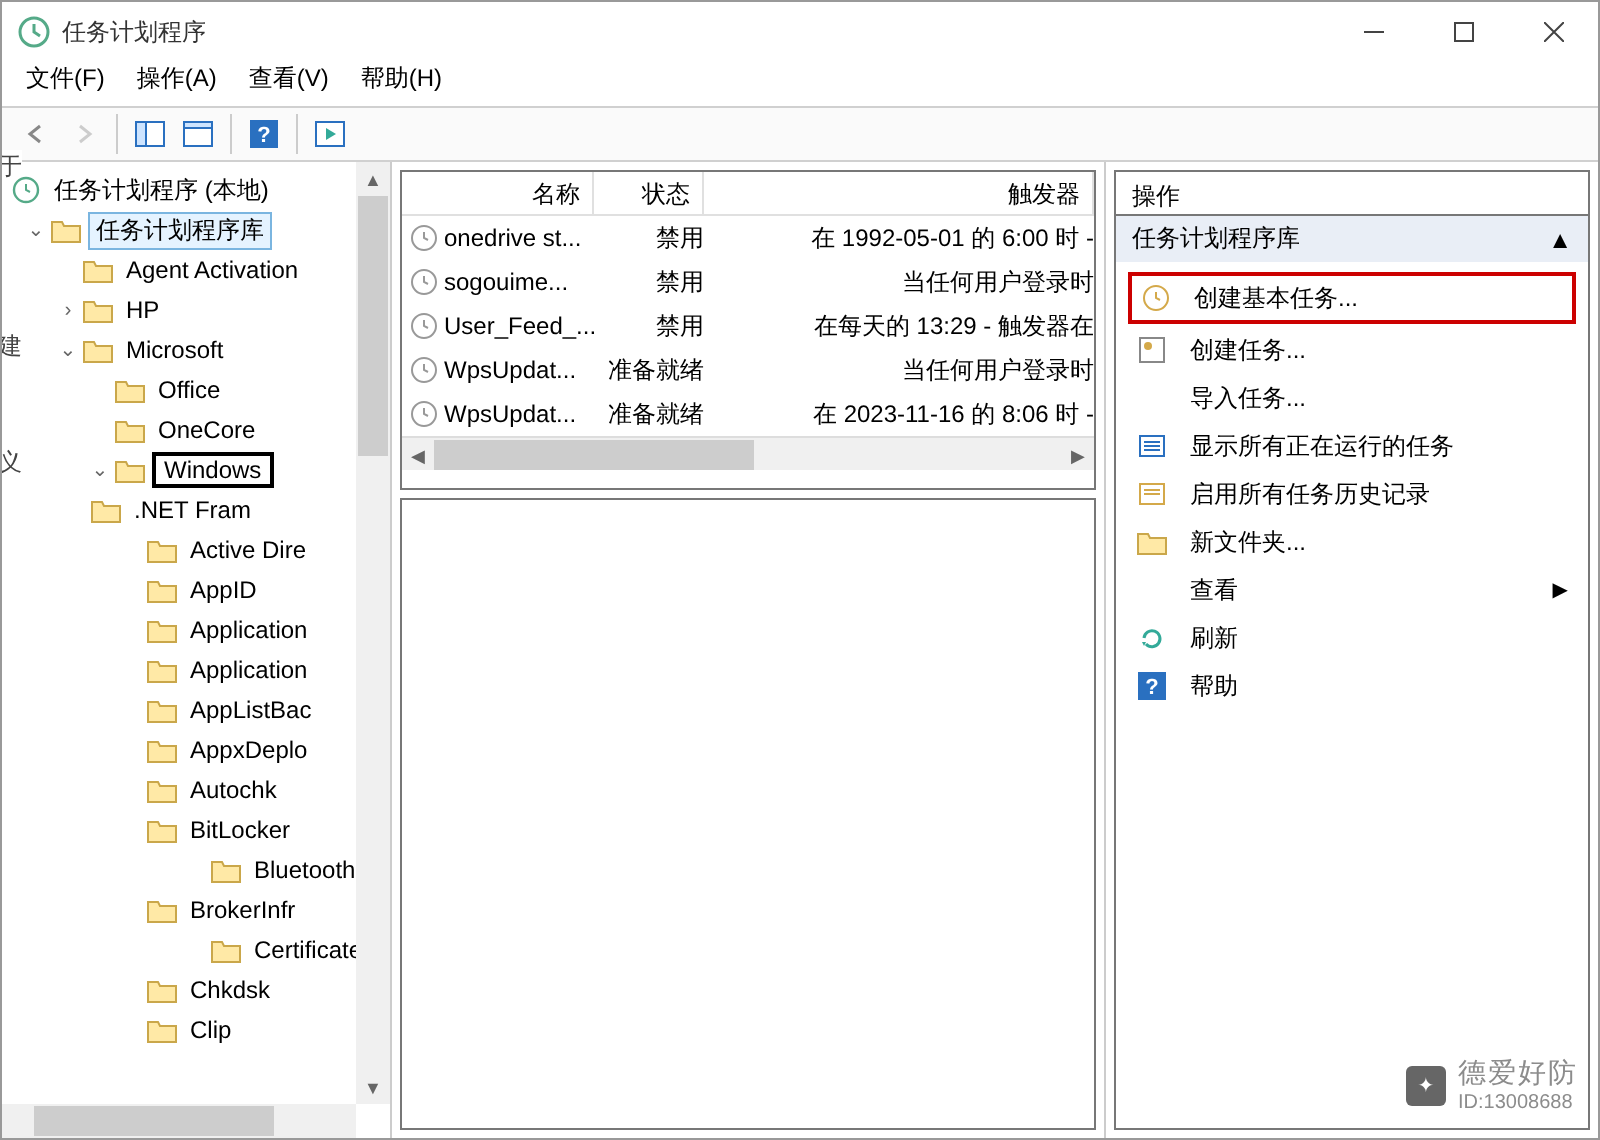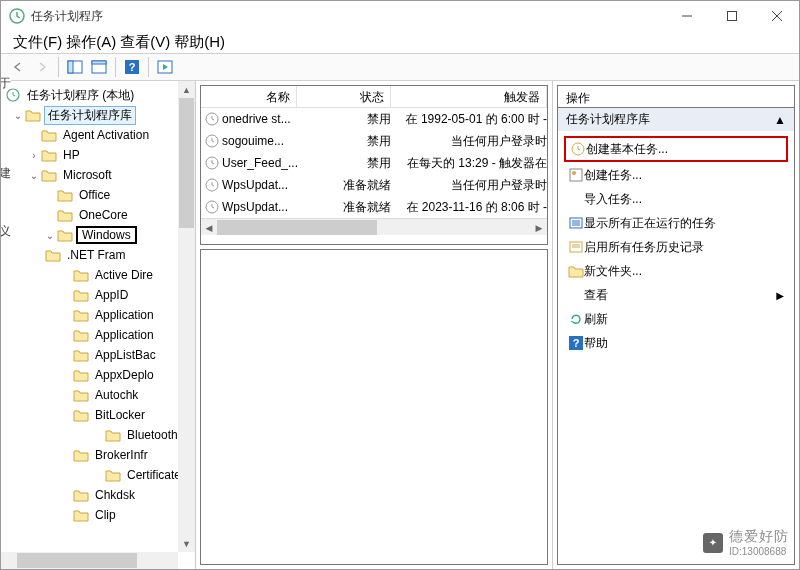--- a/index.html
+++ b/index.html
@@ -6,21 +6,21 @@
 body { width: 800px; height: 570px; overflow: hidden; background: #fff; border: 1px solid #999; position: relative; }
 
 
 .titlebar { height: 30px; display: flex; align-items: center; padding-left: 8px; font-size: 12px; color: #333; }
 .titlebar .spacer { flex: 1; }
 .titlebar .btn { width: 45px; height: 30px; display: flex; align-items: center; justify-content: center; color: #555; font-size: 11px; }
 .titlebar .btn svg { width: 10px; height: 10px; stroke: #444; stroke-width: 1; fill: none; }
 .titlebar .ico { width: 16px; height: 16px; margin-right: 6px; }
 
 
-.menubar { height: 22px; display: flex; align-items: center; padding-left: 12px; font-size: 15px; gap: 4px; }
+.menubar { height: 22px; display: flex; align-items: flex-start; padding-left: 12px; font-size: 12px; gap: 16px; }
 .menubar span { cursor: default; }
 
 
 .toolbar { height: 28px; border-top: 1px solid #d0d0d0; border-bottom: 1px solid #d0d0d0; display: flex; align-items: center; padding-left: 6px; gap: 2px; background: #fafafa; }
 .toolbar .tbtn { width: 22px; height: 22px; display: flex; align-items: center; justify-content: center; border: 1px solid transparent; }
 .toolbar .sep { width: 1px; height: 20px; background: #ccc; margin: 0 3px; }
 
 
 .main { display: flex; height: 488px; }
 .tree-pane { width: 195px; border-right: 1px solid #ccc; overflow: hidden; position: relative; }
@@ -33,38 +33,38 @@
 .tree-item.selected .label { background: #cce8ff; border: 1px dotted #666; padding: 0 2px; }
 .tree-item .label { padding: 1px 3px; }
 .exp { width: 14px; text-align: center; color: #666; font-size: 10px; user-select: none; }
 .folder-ico { width: 16px; height: 14px; margin-right: 3px; flex-shrink: 0; }
 .sched-ico { width: 16px; height: 16px; margin-right: 3px; flex-shrink: 0; }
 
 
 .list-wrap { height: 160px; border-bottom: 1px solid #ccc; margin: 4px; border: 1px solid #777; overflow: hidden; }
 .list-head { display: flex; height: 22px; background: #fff; border-bottom: 1px solid #e0e0e0; font-size: 12px; }
 .list-head > div { border-right: 1px solid #e0e0e0; padding: 3px 6px; }
-.col-name { width: 96px; } .col-state { width: 55px; margin-left: 39px; } .col-trig { flex: 1; }
+.col-name { width: 96px; } .col-state { width: 55px; } .col-trig { flex: 1; }
 .list-body { font-size: 12px; }
 .row { display: flex; height: 22px; align-items: center; }
 .row .col-name { display: flex; align-items: center; gap: 3px; padding-left: 4px; white-space: nowrap; overflow: hidden; }
 .row .col-state { padding-left: 6px; } .row .col-trig { padding-left: 6px; white-space: nowrap; overflow: hidden; }
 .clock-ico { width: 14px; height: 14px; flex-shrink: 0; }
 .hscroll { height: 17px; background: #f0f0f0; border-top: 1px solid #ddd; position: relative; }
 .hscroll .thumb { position: absolute; left: 16px; width: 160px; height: 15px; top: 1px; background: #cdcdcd; }
 .hscroll .arr { position: absolute; width: 16px; height: 17px; top: 0; display: flex; align-items: center; justify-content: center; font-size: 9px; color: #666; }
 .hscroll .arr.l { left: 0; } .hscroll .arr.r { right: 0; }
 .detail-wrap { flex: 1; margin: 0 4px 4px 4px; border: 1px solid #777; }
 
 
 .actions-head { height: 22px; padding: 4px 8px; font-size: 12px; border-bottom: 1px solid #ccc; margin: 4px 4px 0 4px; border: 1px solid #777; border-bottom: none; }
 .actions-body { flex: 1; margin: 0 4px 4px 4px; border: 1px solid #777; overflow: hidden; }
 .actions-cat { background: #e9eef6; font-size: 12px; padding: 3px 8px; display: flex; justify-content: space-between; align-items: center; }
 .actions-list { padding: 4px 0; }
-.action-item { display: flex; align-items: center; height: 24px; padding-left: 10px; font-size: 12px; gap: 0; cursor: default; }
+.action-item { display: flex; align-items: center; height: 24px; padding-left: 10px; font-size: 12px; gap: 11px; cursor: default; }
 .action-item.hl { border: 2px solid #c00; margin: 1px 6px; padding-left: 4px; height: 26px; }
 .action-item .aicon { width: 16px; height: 16px; flex-shrink: 0; }
 .action-item .arrow { margin-left: auto; margin-right: 10px; font-size: 10px; }
 
 
 .vscroll { position: absolute; right: 0; top: 0; bottom: 17px; width: 17px; background: #f0f0f0; }
 .vscroll .thumb { position: absolute; left: 1px; width: 15px; background: #cdcdcd; }
 .vscroll .arr { position: absolute; width: 17px; height: 17px; display: flex; align-items: center; justify-content: center; font-size: 9px; color: #666; }
 .tree-hscroll { position: absolute; bottom: 0; left: 0; right: 17px; height: 17px; background: #f0f0f0; }
 .tree-hscroll .thumb { position: absolute; top: 1px; height: 15px; left: 16px; width: 120px; background: #cdcdcd; }

